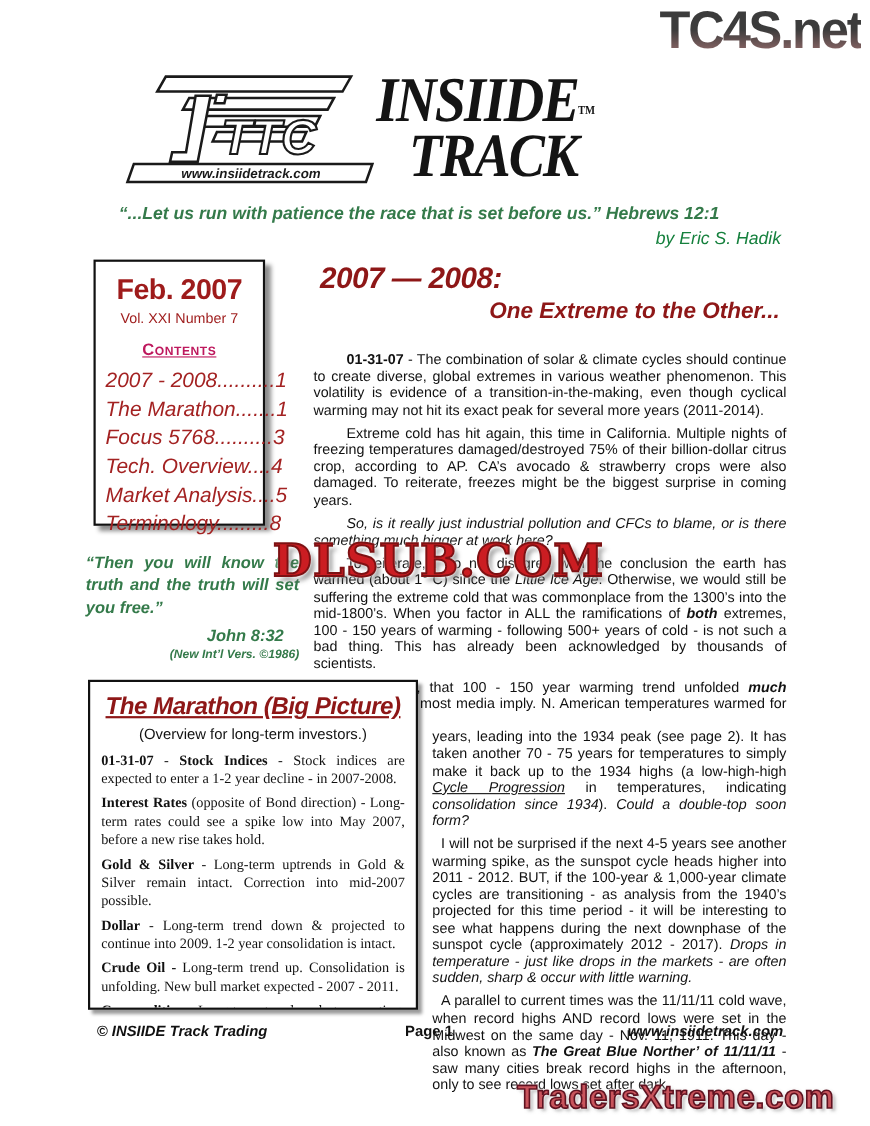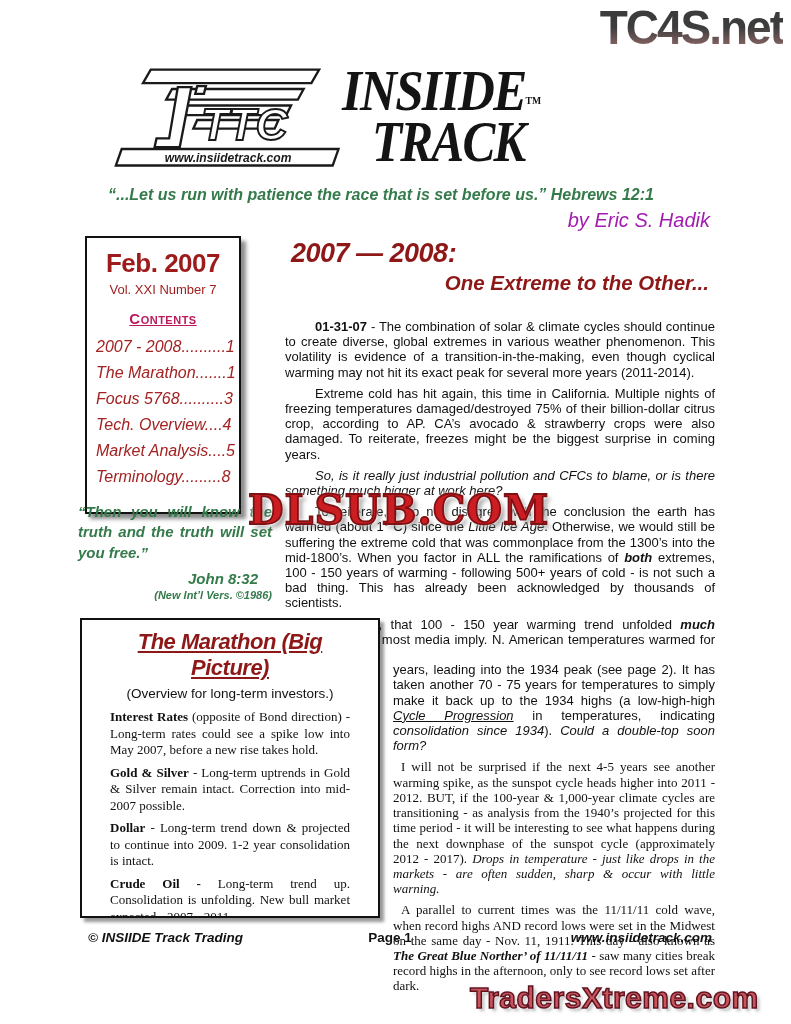--- a/index.html
+++ b/index.html
@@ -23,59 +23,59 @@
   
   .emblem{position:absolute;left:112px;top:62px;}
   .logotype{position:absolute;left:342px;top:64px;font-family:"Liberation Serif",serif;
             font-weight:bold;font-style:italic;color:#141414;line-height:.92;
             transform:scaleX(.88);transform-origin:left top;}
   .logotype .l1{font-size:58px;letter-spacing:-2px;}
   .logotype .tm{font-size:11px;font-style:normal;vertical-align:6px;letter-spacing:0;}
   .logotype .l2{font-size:56px;letter-spacing:-2px;margin-left:34px;}
   .verse-line{position:absolute;left:108px;top:186px;width:600px;font-size:16px;
               font-weight:bold;font-style:italic;color:#347a4a;}
-  .byline{position:absolute;right:81px;top:209px;font-size:20px;font-style:italic;color:#a21caf;}
+  .byline{position:absolute;right:81px;top:209px;font-size:16px;font-style:italic;color:#15803d;}
 
   
-  .issue-box{position:absolute;left:85px;top:236px;width:156px;height:278px;
+  .issue-box{position:absolute;left:85px;top:236px;width:156px;height:242px;
              background:#fff;border:2px solid #111;box-shadow:5px 5px 4px rgba(0,0,0,.45);
              text-align:center;padding-top:10px;box-sizing:border-box;}
   .issue-month{font-size:26px;font-weight:bold;color:#9e1b1b;letter-spacing:-.5px;}
   .issue-vol{font-size:13px;color:#9e1b1b;margin-top:3px;}
   .contents-title{font-size:15px;font-weight:bold;color:#be185d;margin:13px 0 7px;
                   font-variant:small-caps;text-decoration:underline;letter-spacing:.5px;}
-  .contents-item{font-size:16px;font-style:italic;color:#a32222;line-height:26px;
+  .contents-item{font-size:19px;font-style:italic;color:#a32222;line-height:26px;
                  text-align:left;padding-left:9px;white-space:nowrap;}
 
   
   .verse-sidebar{position:absolute;left:78px;top:502px;width:194px;color:#347a4a;
                  font-weight:bold;font-style:italic;}
   .verse-quote{font-size:15px;text-align:justify;line-height:1.35;}
   .verse-ref{font-size:15px;text-align:right;margin-top:7px;padding-right:14px;}
   .verse-attr{font-size:11px;text-align:right;margin-top:2px;}
 
   
   .marathon-box{position:absolute;left:80px;top:618px;width:300px;height:300px;
                 background:#fff;border:2px solid #111;box-shadow:4px 4px 3px rgba(0,0,0,.4);
-                padding:9px 28px;box-sizing:border-box;overflow:hidden;}
+                padding:9px 10px;box-sizing:border-box;overflow:hidden;}
   .marathon-title{text-align:center;font-size:22px;font-weight:bold;font-style:italic;
                   color:#8e1717;text-decoration:underline;letter-spacing:-.5px;}
   .marathon-sub{text-align:center;font-size:13.5px;margin:5px 0 8px;color:#111;}
   .marathon-entry{font-family:"Liberation Serif",serif;font-size:13px;line-height:1.27;
                   text-align:justify;margin-bottom:6px;color:#111;}
 
   
   .article{position:absolute;left:285px;top:238px;width:430px;}
   .article-title{font-size:27px;font-weight:bold;font-style:italic;color:#8e1717;
                  margin:0 0 0 6px;letter-spacing:-.5px;}
   .article-subtitle{font-size:20.5px;font-weight:bold;font-style:italic;color:#8e1717;
                  text-align:right;margin:2px 6px 24px 0;}
   .para{font-size:13px;line-height:15.2px;text-align:justify;margin:0 0 6px 0;color:#111;}
   .indent{text-indent:30px;}
-  .small-indent{text-indent:8px;font-family:Liberation Serif, serif;}
+  .small-indent{text-indent:8px;}
   .wrap-spacer{float:left;width:108px;height:340px;}
 
   
   .footer-copy{position:absolute;left:88px;top:930px;font-size:13.5px;font-weight:bold;
                font-style:italic;color:#111;}
   .footer-page{position:absolute;left:390px;top:930px;transform:translateX(-50%);
                font-size:13.5px;font-weight:bold;color:#111;}
   .footer-site{position:absolute;right:79px;top:930px;font-size:13.5px;font-weight:bold;
                font-style:italic;color:#111;}
 </style>
@@ -136,20 +136,21 @@
     <p class="para indent" style="margin-bottom:0"><span>In the US, that 100 - 150 year warming trend unfolded </span><span style="font-weight: bold; font-style: italic;">much differently</span><span> than most media imply.  N. American temperatures warmed for 70 - 75</span></p>
     <div class="wrap-spacer"></div>
     <p class="para"><span>years, leading into the 1934 peak (see page 2).  It has taken another 70 - 75 years for temperatures to simply make it back up to the 1934 highs (a low-high-high </span><span style="font-style: italic; text-decoration: underline;">Cycle Progression</span><span> in temperatures, indicating </span><span style="font-style: italic;">consolidation since 1934</span><span>).  </span><span style="font-style: italic;">Could a double-top soon form?</span></p>
     <p class="para small-indent"><span>I will not be surprised if the next 4-5 years see another warming spike, as the sunspot cycle heads higher into 2011 - 2012.  BUT, if the 100-year &amp; 1,000-year climate cycles are transitioning - as analysis from the 1940’s projected for this time period - it will be interesting to see what happens during the next downphase of the sunspot cycle (approximately 2012 - 2017).  </span><span style="font-style: italic;">Drops in temperature - just like drops in the markets - are often sudden, sharp &amp; occur with little warning.</span></p>
     <p class="para small-indent"><span>A parallel to current times was the 11/11/11 cold wave, when record highs AND record lows were set in the Midwest on the same day - Nov. 11, 1911.  This day - also known as </span><span style="font-weight: bold; font-style: italic;">The Great Blue Norther’ of 11/11/11</span><span> - saw many cities break record highs in the afternoon, only to see record lows set after dark.</span></p>
   </section>
 
   <aside class="marathon-box">
     <div class="marathon-title">The Marathon (Big Picture)</div>
     <div class="marathon-sub">(Overview for long-term investors.)</div>
+    <div class="marathon-entry"><span style="font-weight: bold;">01-31-07</span><span> - </span><span style="font-weight: bold;">Stock Indices</span><span> - Stock indices are expected to enter a 1-2 year decline - in 2007-2008.</span></div>
     <div class="marathon-entry"><span style="font-weight: bold;">Interest Rates</span><span> (opposite of Bond direction) - Long-term rates could see a spike low into May 2007, before a new rise takes hold.</span></div>
     <div class="marathon-entry"><span style="font-weight: bold;">Gold &amp; Silver</span><span> - Long-term uptrends in Gold &amp; Silver remain intact.  Correction into mid-2007 possible.</span></div>
     <div class="marathon-entry"><span style="font-weight: bold;">Dollar</span><span> - Long-term trend down &amp; projected to continue into 2009.  1-2 year consolidation is intact.</span></div>
     <div class="marathon-entry"><span style="font-weight: bold;">Crude Oil -</span><span> Long-term trend up.  Consolidation is unfolding.  New bull market expected - 2007 - 2011.</span></div>
     <div class="marathon-entry"><span style="font-weight: bold;">Commodities</span><span> - Long-term trend up but correcting; 2007 low expected to give way to new bull market.</span></div>
   </aside>
 
   <div class="wm-mid">DLSUB.COM</div>
 
   <div class="footer-copy">© INSIIDE Track Trading</div>

